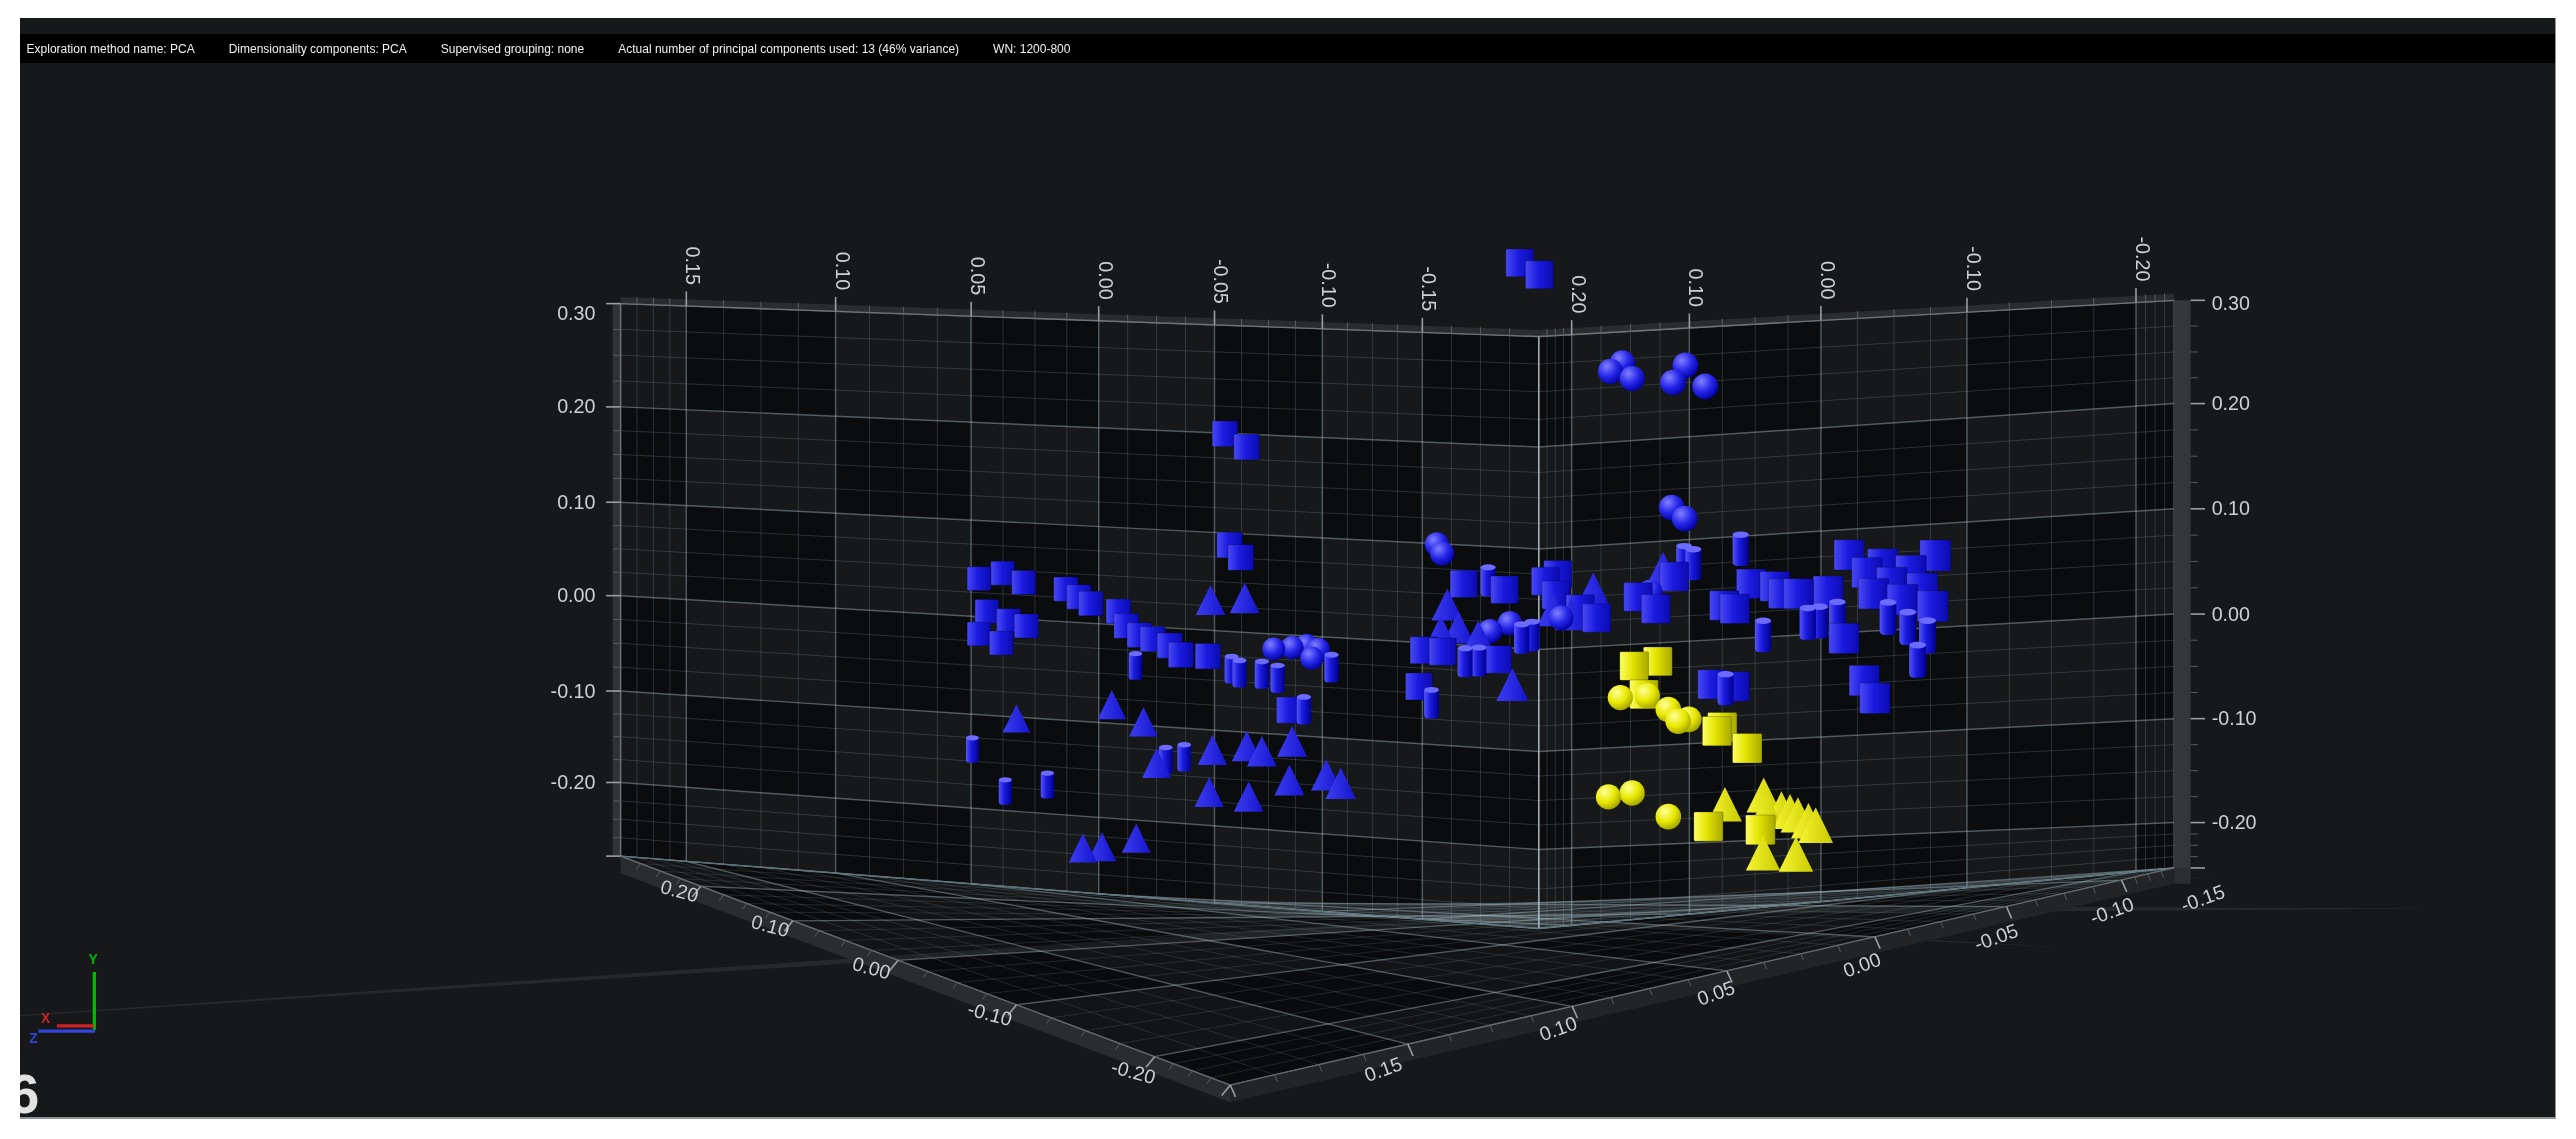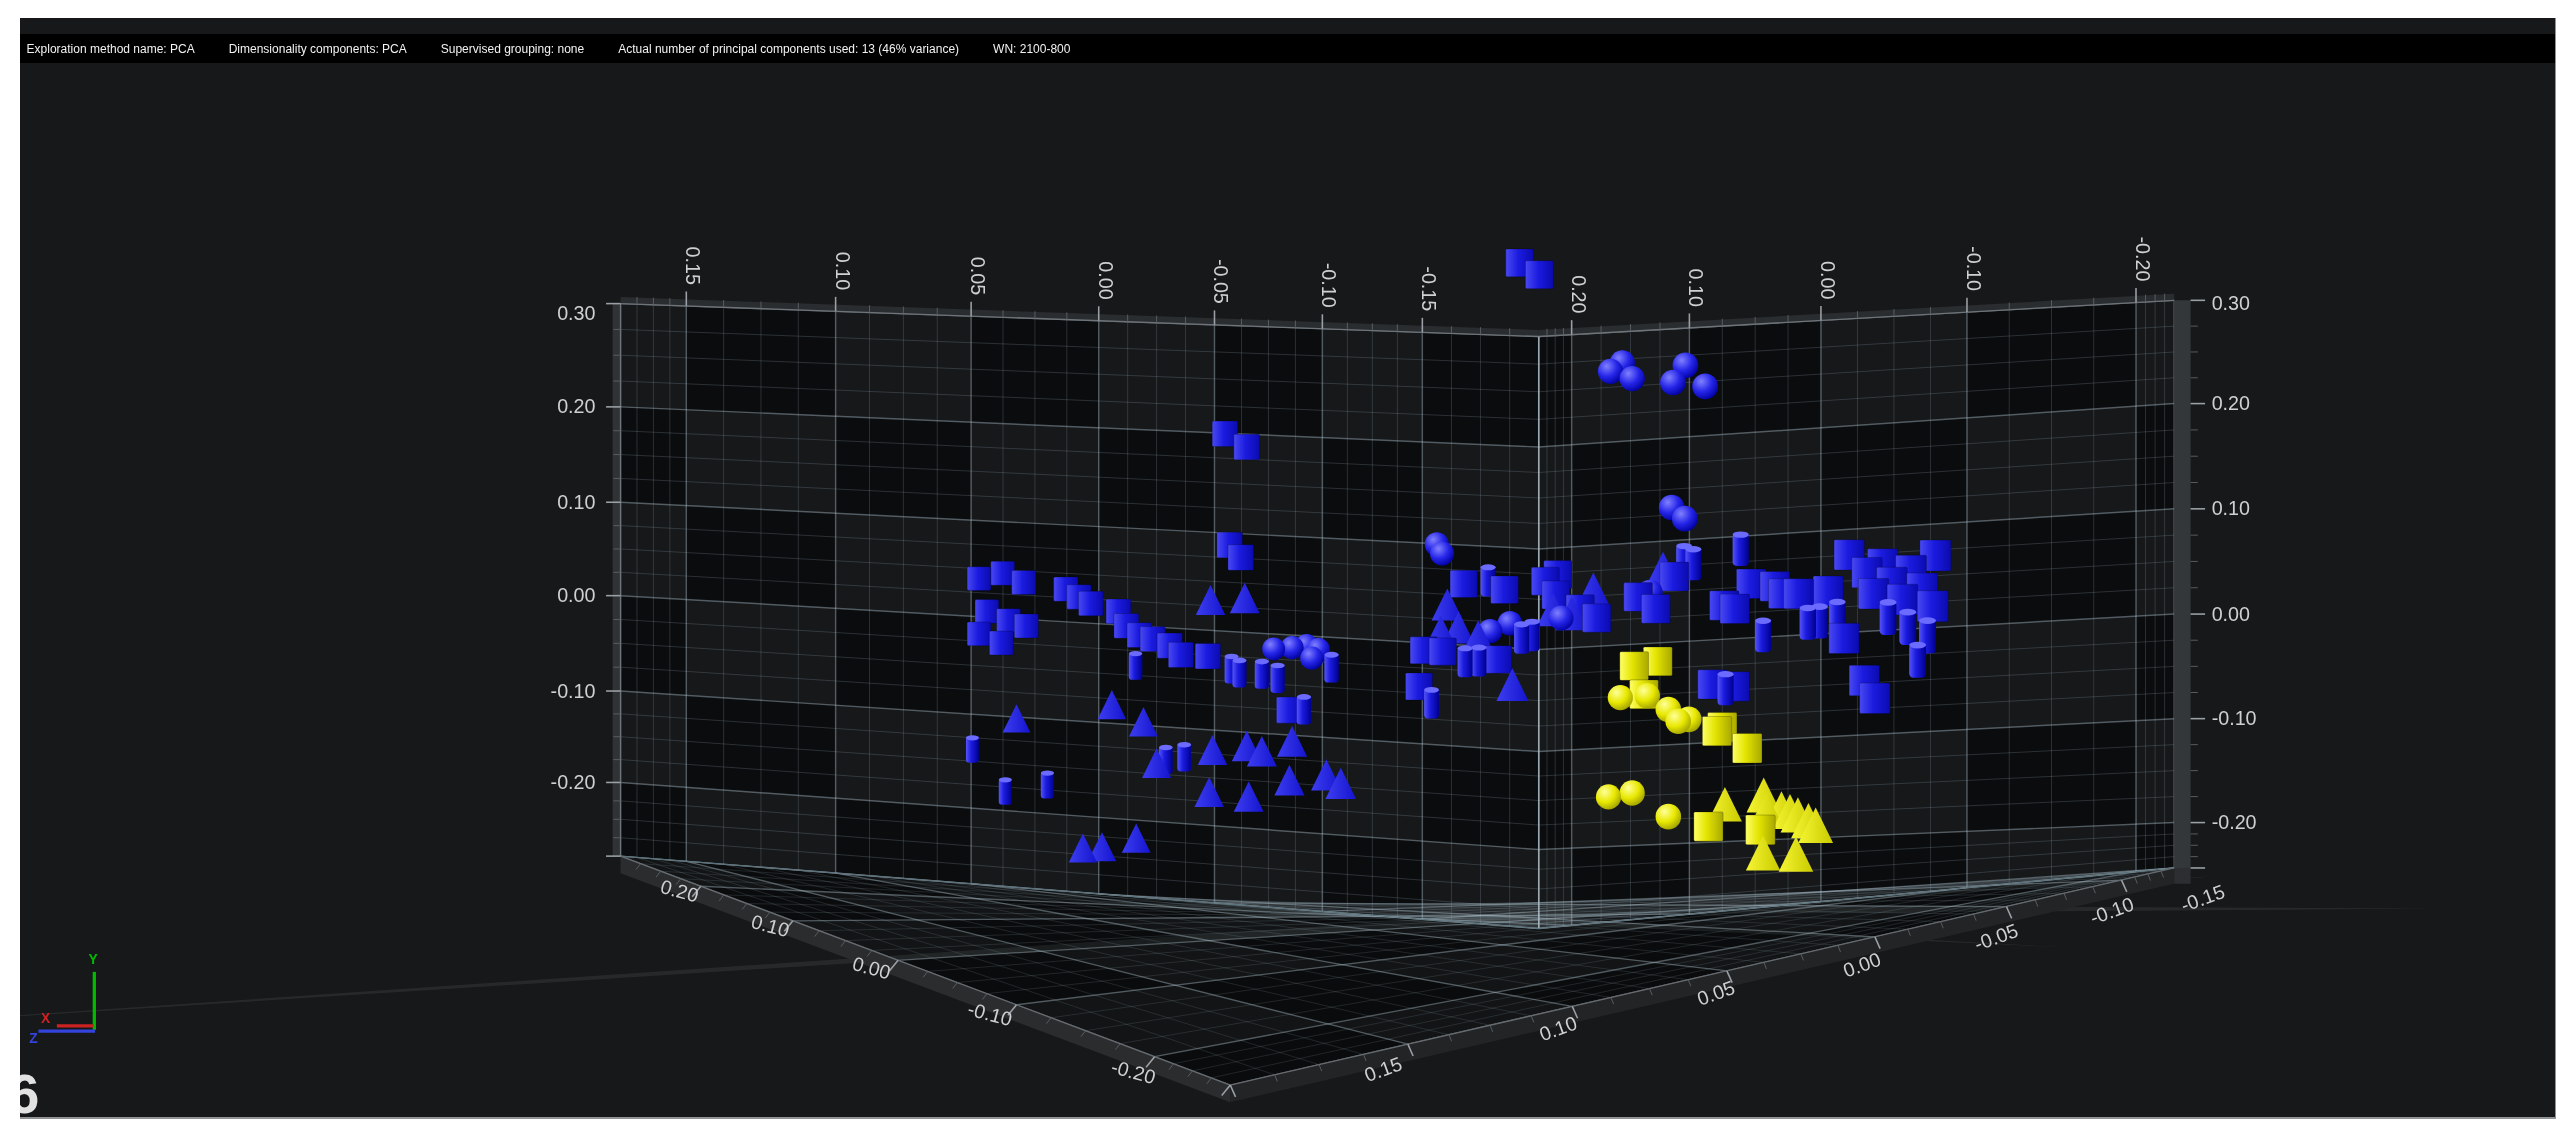--- a/index.html
+++ b/index.html
@@ -16,21 +16,21 @@
 </head>
 <body>
 
 <div class="page">
   <div class="canvas">
     <div class="titlebar">
       <span>Exploration method name: PCA</span>
       <span>Dimensionality components: PCA</span>
       <span>Supervised grouping: none</span>
       <span>Actual number of principal components used: 13 (46% variance)</span>
-      <span>WN: 2100-800</span>
+      <span>WN: 1200-800</span>
     </div>
     <svg id="scene" class="scene" width="2535" height="1071" viewBox="30 72 3854 1628" xmlns="http://www.w3.org/2000/svg">
         <defs>
           <linearGradient id="cube-b" x1="0%" y1="0%" x2="100%" y2="0%">
             <stop offset="0%" stop-color="#4949f2"></stop>
             <stop offset="45%" stop-color="#1b1be0"></stop>
             <stop offset="100%" stop-color="#0b0bb0"></stop>
           </linearGradient>
           <linearGradient id="cyl-b" x1="0%" y1="0%" x2="100%" y2="0%">
             <stop offset="0%" stop-color="#5555f5"></stop>

